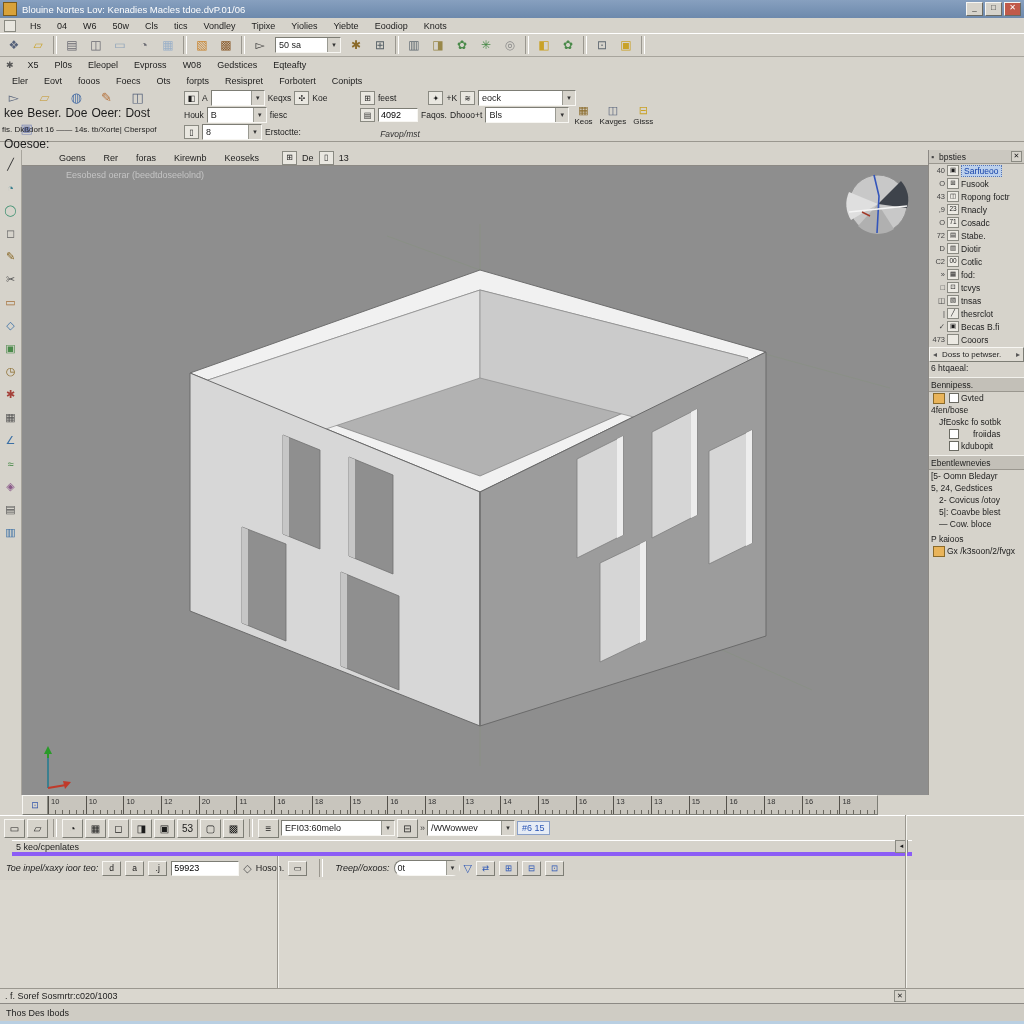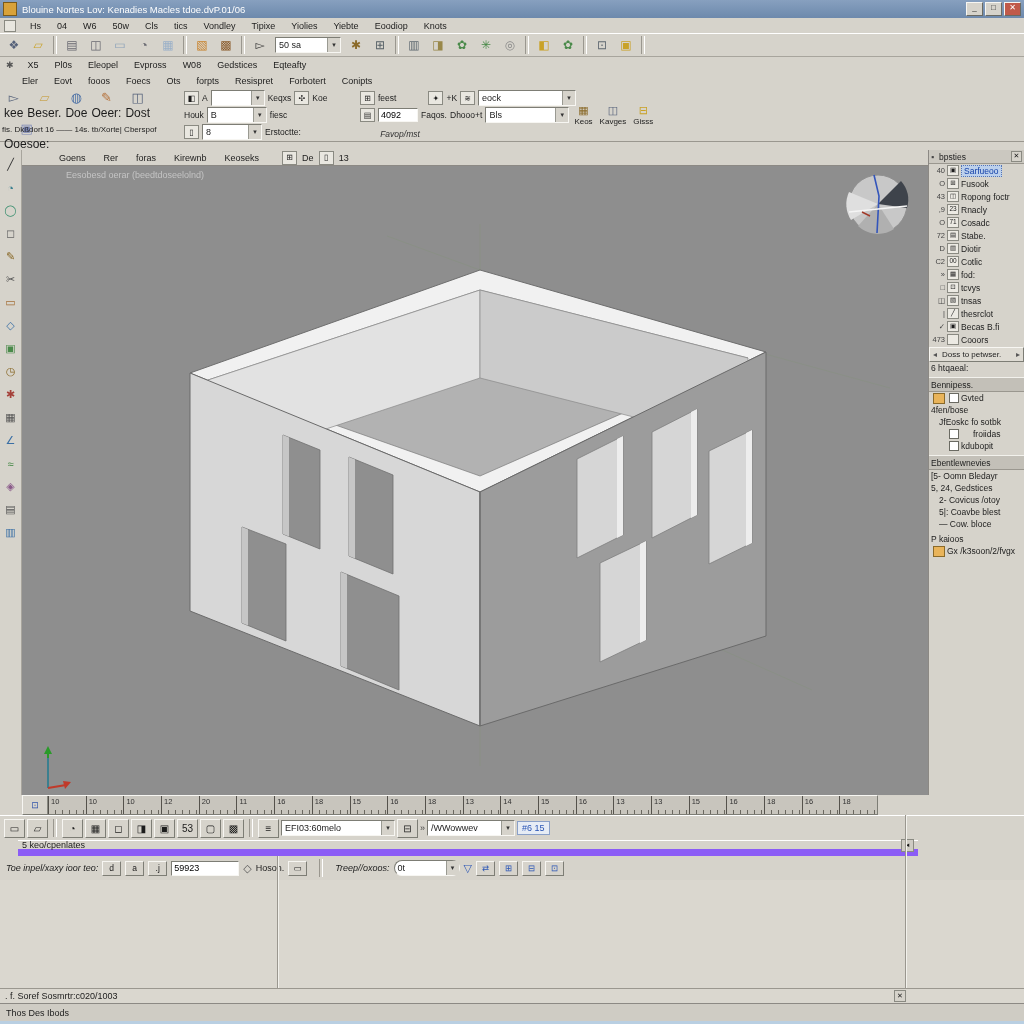--- a/index.html
+++ b/index.html
@@ -105,22 +105,22 @@
     background:repeating-linear-gradient(90deg,transparent 0 6px,#6a675f 6px 7px);
     background-size:100% 4px;background-position:0 100%;background-repeat:no-repeat;}
   .rcell span{position:absolute;left:2px;top:1px;font-size:7.5px;color:#333;}
   
   #statusbar2{left:0;top:815px;width:1024px;height:25px;background:#d6d3cb;display:flex;
     align-items:center;border-top:1px solid #fff;box-sizing:border-box;padding-left:4px;gap:2px;}
   .sbtn{width:19px;height:17px;border:1px solid;border-color:#f7f6f2 #7d7d75 #7d7d75 #f7f6f2;
     display:flex;align-items:center;justify-content:center;font-size:10px;background:#d6d3cb;}
   #coords{color:#2a55b5;border:1px solid #8aa0c8;background:#e6ecf5;padding:1px 4px;font-size:9px;}
   
-  #taskbar{left:18px;top:840px;width:900px;height:16px;background:#d6d3cb;display:flex;align-items:center;
-    border-top:1px solid #fff;border-bottom:7px solid #8b5cf6;box-sizing:border-box;padding:0 4px;}
+  #taskbar{left:12px;top:840px;width:900px;height:16px;background:#d6d3cb;display:flex;align-items:center;
+    border-top:1px solid #fff;border-bottom:4px solid #8b5cf6;box-sizing:border-box;padding:0 4px;}
   #taskbar .tl{flex:1;}
   #taskbar .ar{width:11px;height:11px;border:1px solid #8a8a82;font-size:7px;line-height:10px;
     text-align:center;background:#cfccc4;}
   
   #optionsrow{left:0;top:856px;width:1024px;height:24px;display:flex;align-items:center;
     background:#d6d3cb;gap:4px;padding-left:6px;box-sizing:border-box;}
   .olabel{font-style:italic;color:#222;white-space:nowrap;}
   .obtn{min-width:13px;height:13px;padding:0 2px;background:#d6d3cb;border:1px solid;
     border-color:#f7f6f2 #7d7d75 #7d7d75 #f7f6f2;display:flex;align-items:center;
     justify-content:center;font-size:8.5px;}
@@ -210,21 +210,21 @@
       <span class="mitem">X5</span>
       <span class="mitem">Pl0s</span>
       <span class="mitem">Eleopel</span>
       <span class="mitem">Evpross</span>
       <span class="mitem">W08</span>
       <span class="mitem">Gedstices</span>
       <span class="mitem">Eqteafty</span>
     </span>
 </div>
 <div id="menurow2" class="menurow abs">
-  <span id="menurow2-items" style="display:flex;margin-left:14px;">
+  <span id="menurow2-items" style="display:flex;margin-left:4px;">
       <span class="mitem">Eler</span>
       <span class="mitem">Eovt</span>
       <span class="mitem">fooos</span>
       <span class="mitem">Foecs</span>
       <span class="mitem">Ots</span>
       <span class="mitem">forpts</span>
       <span class="mitem">Resispret</span>
       <span class="mitem">Forbotert</span>
       <span class="mitem">Conipts</span>
     </span>

